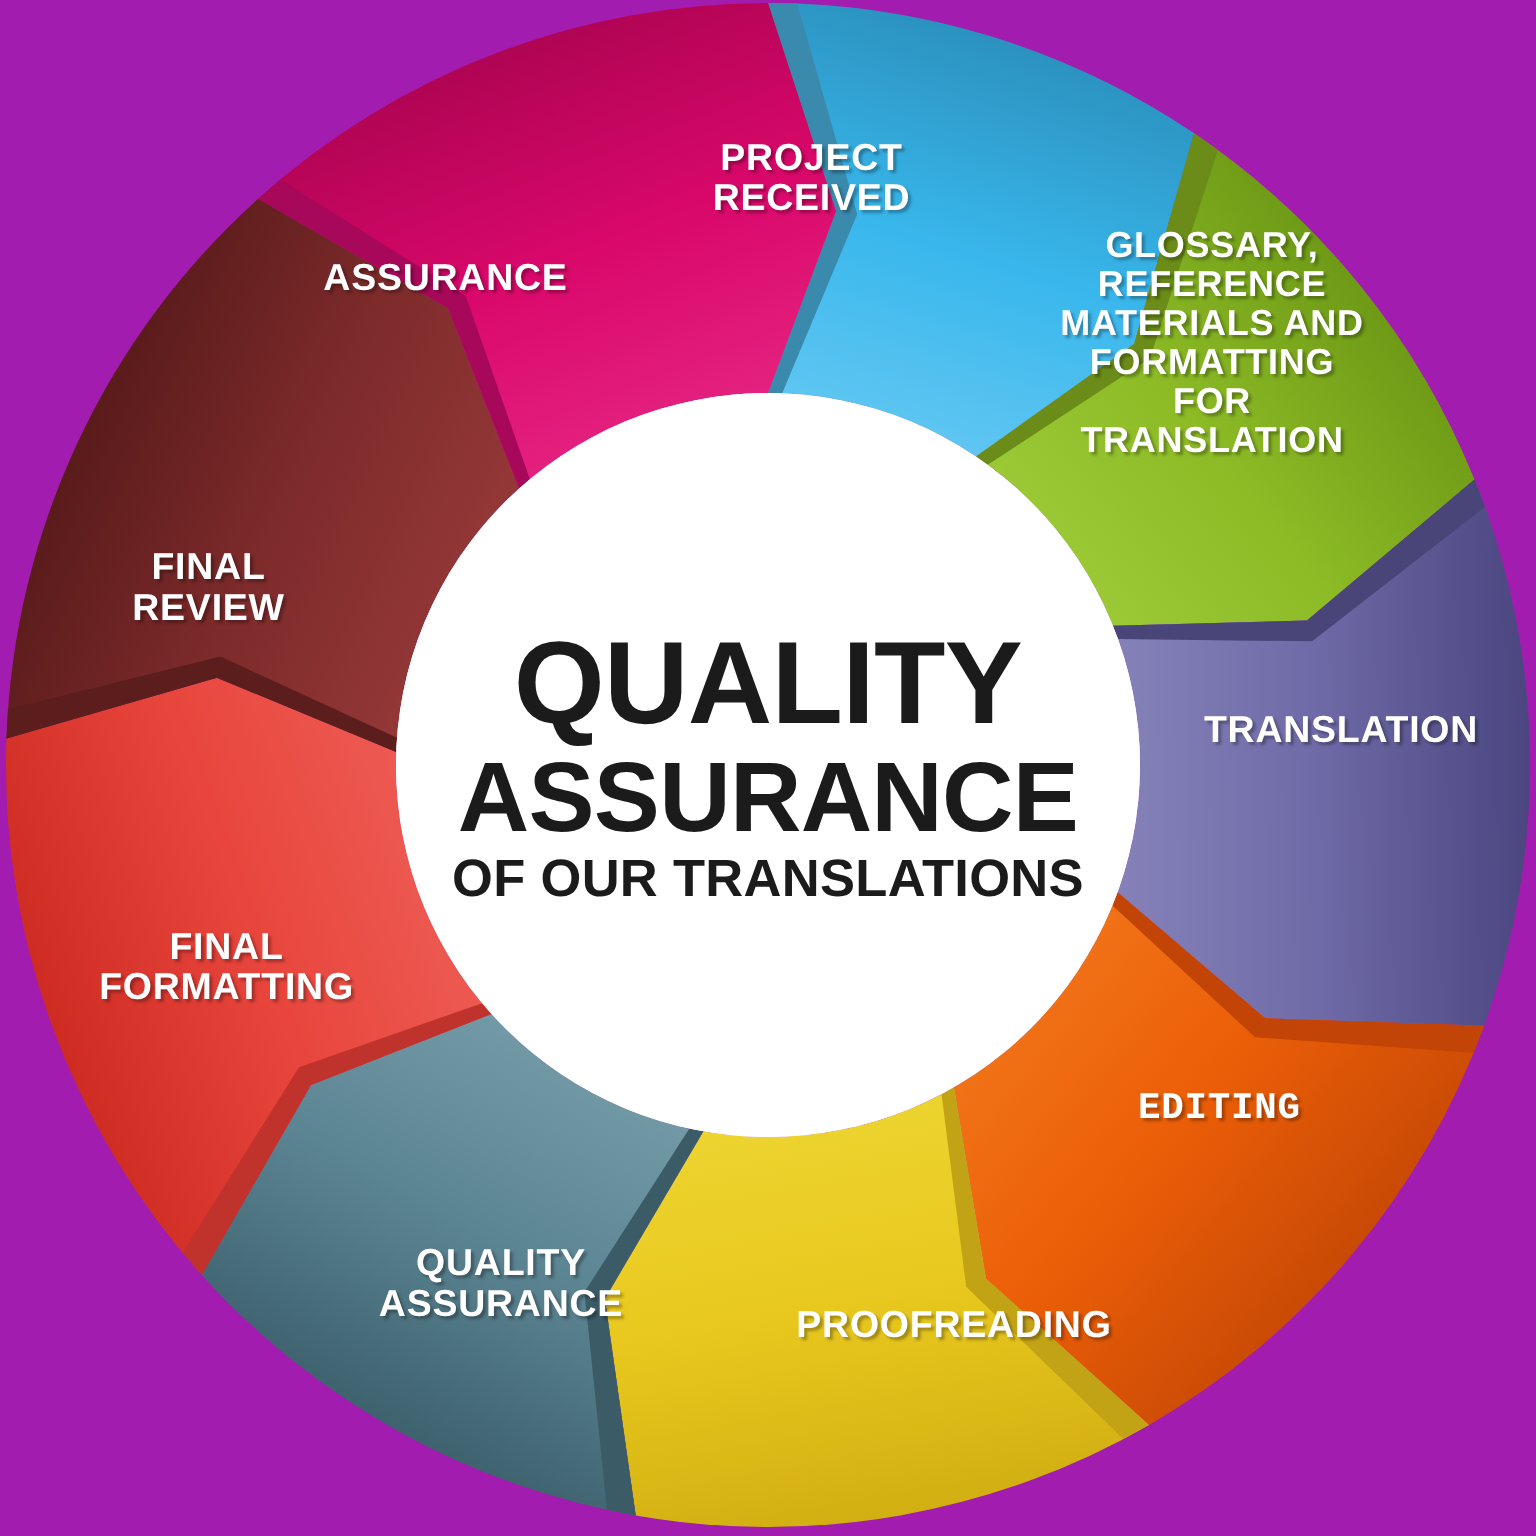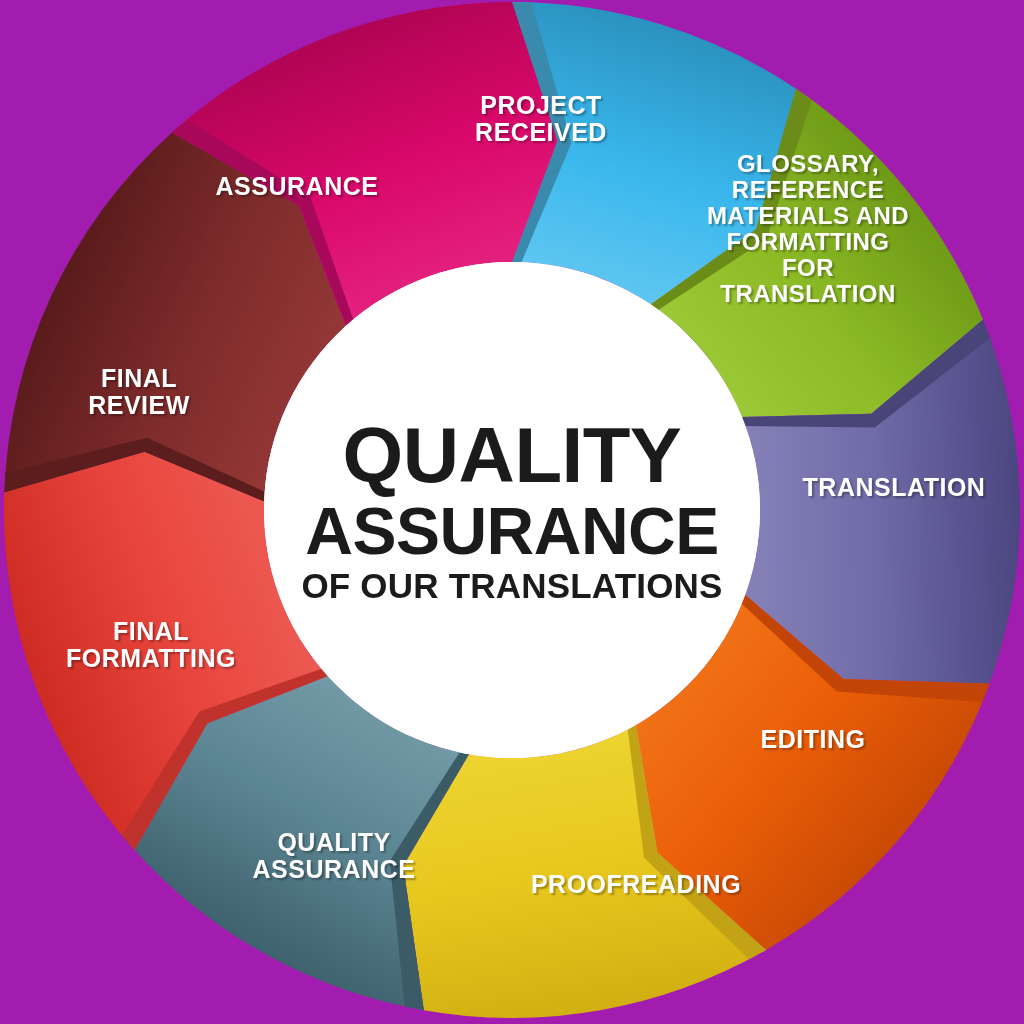--- a/index.html
+++ b/index.html
@@ -178,21 +178,21 @@
   <div id="label-layer">
       <div class="seg-label" style="left: 541px; top: 119px; font-size: 25px;">PROJECT
 RECEIVED</div>
       <div class="seg-label" style="left: 808px; top: 229px; font-size: 24px;">GLOSSARY,
 REFERENCE
 MATERIALS AND
 FORMATTING
 FOR
 TRANSLATION</div>
       <div class="seg-label" style="left: 894px; top: 487px; font-size: 25px;">TRANSLATION</div>
-      <div class="seg-label" style="left: 813px; top: 739px; font-size: 25px;">EDITING</div>
+      <div class="seg-label" style="left: 813px; top: 739px; font-size: 25px; font-family: Liberation Mono, monospace;">EDITING</div>
       <div class="seg-label" style="left: 604px; top: 884px; font-size: 25px; margin-left: 32px;">PROOFREADING</div>
       <div class="seg-label" style="left: 334px; top: 856px; font-size: 25px;">QUALITY
 ASSURANCE</div>
       <div class="seg-label" style="left: 151px; top: 645px; font-size: 25px;">FINAL
 FORMATTING</div>
       <div class="seg-label" style="left: 139px; top: 392px; font-size: 25px;">FINAL
 REVIEW</div>
       <div class="seg-label" style="left: 297px; top: 186px; font-size: 25px;">ASSURANCE</div>
     </div>
 

